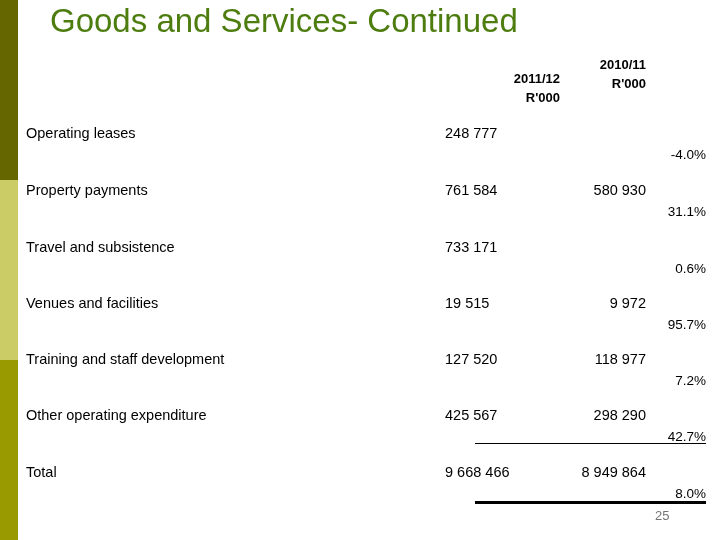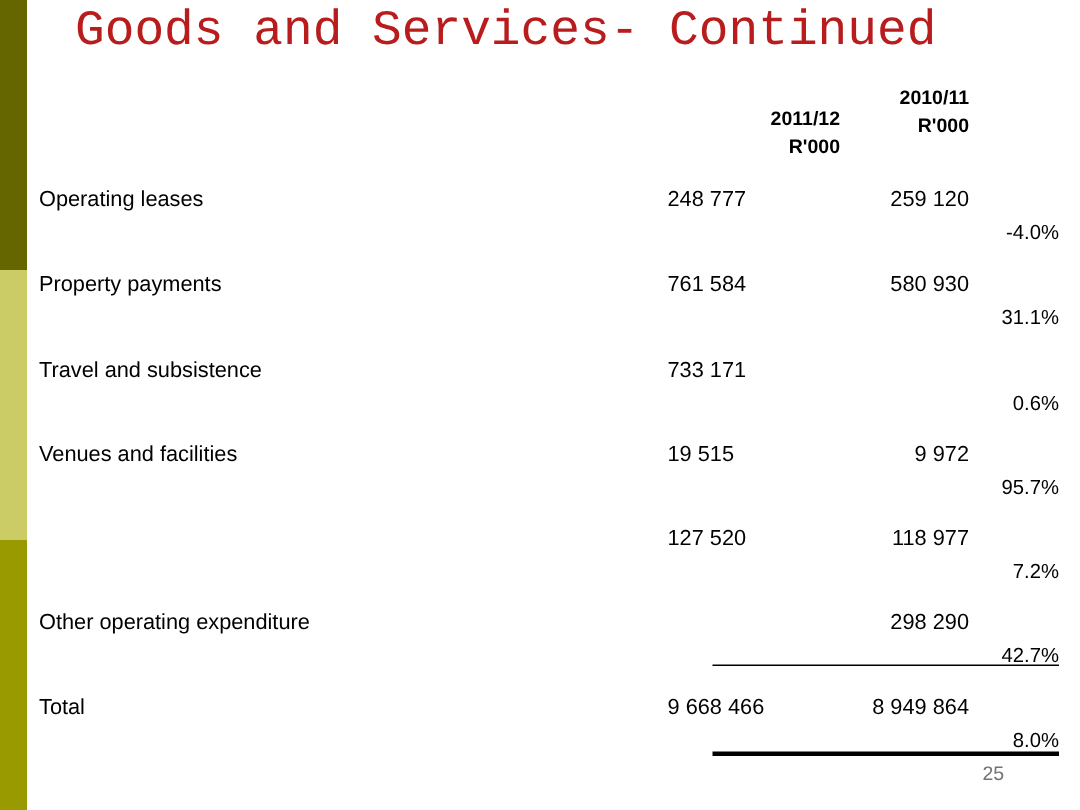--- a/index.html
+++ b/index.html
@@ -9,22 +9,22 @@
       font-family: "Liberation Sans", sans-serif;
       color: #000;
     }
     .bar { position: absolute; left: 0; width: 18px; }
     .bar.top { top: 0; height: 180px; background: #666600; }
     .bar.mid { top: 180px; height: 180px; background: #cccc66; }
     .bar.bot { top: 360px; height: 180px; background: #999900; }
 
     .title {
       position: absolute; left: 50px; top: 2px;
-      font-family: Liberation Mono, monospace;
-      font-size: 33px; color: #b91c1c; white-space: nowrap;
+      font-family: Liberation Sans, sans-serif;
+      font-size: 33px; color: #4d7c0f; white-space: nowrap;
     }
     .colhead {
       position: absolute; top: 55px; width: 80px;
       font-size: 13px; font-weight: bold; text-align: right; line-height: 19px;
     }
     .colhead.c1 { left: 480px; margin-top: 14px; }
     .colhead.c2 { left: 566px; }
 
     .row { position: absolute; left: 0; width: 720px; height: 20px; font-size: 14.5px; }
     .row .label { position: absolute; left: 26px; top: 0; white-space: nowrap; }
@@ -52,47 +52,48 @@
   <div>R'000</div>
 </div>
 <div class="colhead c2">
   <div>2010/11</div>
   <div>R'000</div>
 </div>
 
 <div class="row" style="top:125px">
   <span class="label">Operating leases</span>
   <span class="v1">248 777</span>
-  <span class="v2">259 120</span>
   <span class="pct">-4.0%</span>
 </div>
 <div class="row" style="top:182px">
   <span class="label">Property payments</span>
   <span class="v1">761 584</span>
   <span class="v2">580 930</span>
   <span class="pct">31.1%</span>
 </div>
 <div class="row" style="top:239px">
   <span class="label">Travel and subsistence</span>
   <span class="v1">733 171</span>
   <span class="pct">0.6%</span>
 </div>
 <div class="row" style="top:295px">
   <span class="label">Venues and facilities</span>
   <span class="v1">19 515</span>
   <span class="v2">9 972</span>
   <span class="pct">95.7%</span>
 </div>
 <div class="row" style="top:351px">
+  <span class="label">Training and staff development</span>
   <span class="v1">127 520</span>
   <span class="v2">118 977</span>
   <span class="pct">7.2%</span>
 </div>
 <div class="row" style="top:407px">
   <span class="label">Other operating expenditure</span>
+  <span class="v1">425 567</span>
   <span class="v2">298 290</span>
   <span class="pct">42.7%</span>
 </div>
 
 <div class="rule-thin"></div>
 
 <div class="row total" style="top:464px">
   <span class="label">Total</span>
   <span class="v1">9 668 466</span>
   <span class="v2">8 949 864</span>

